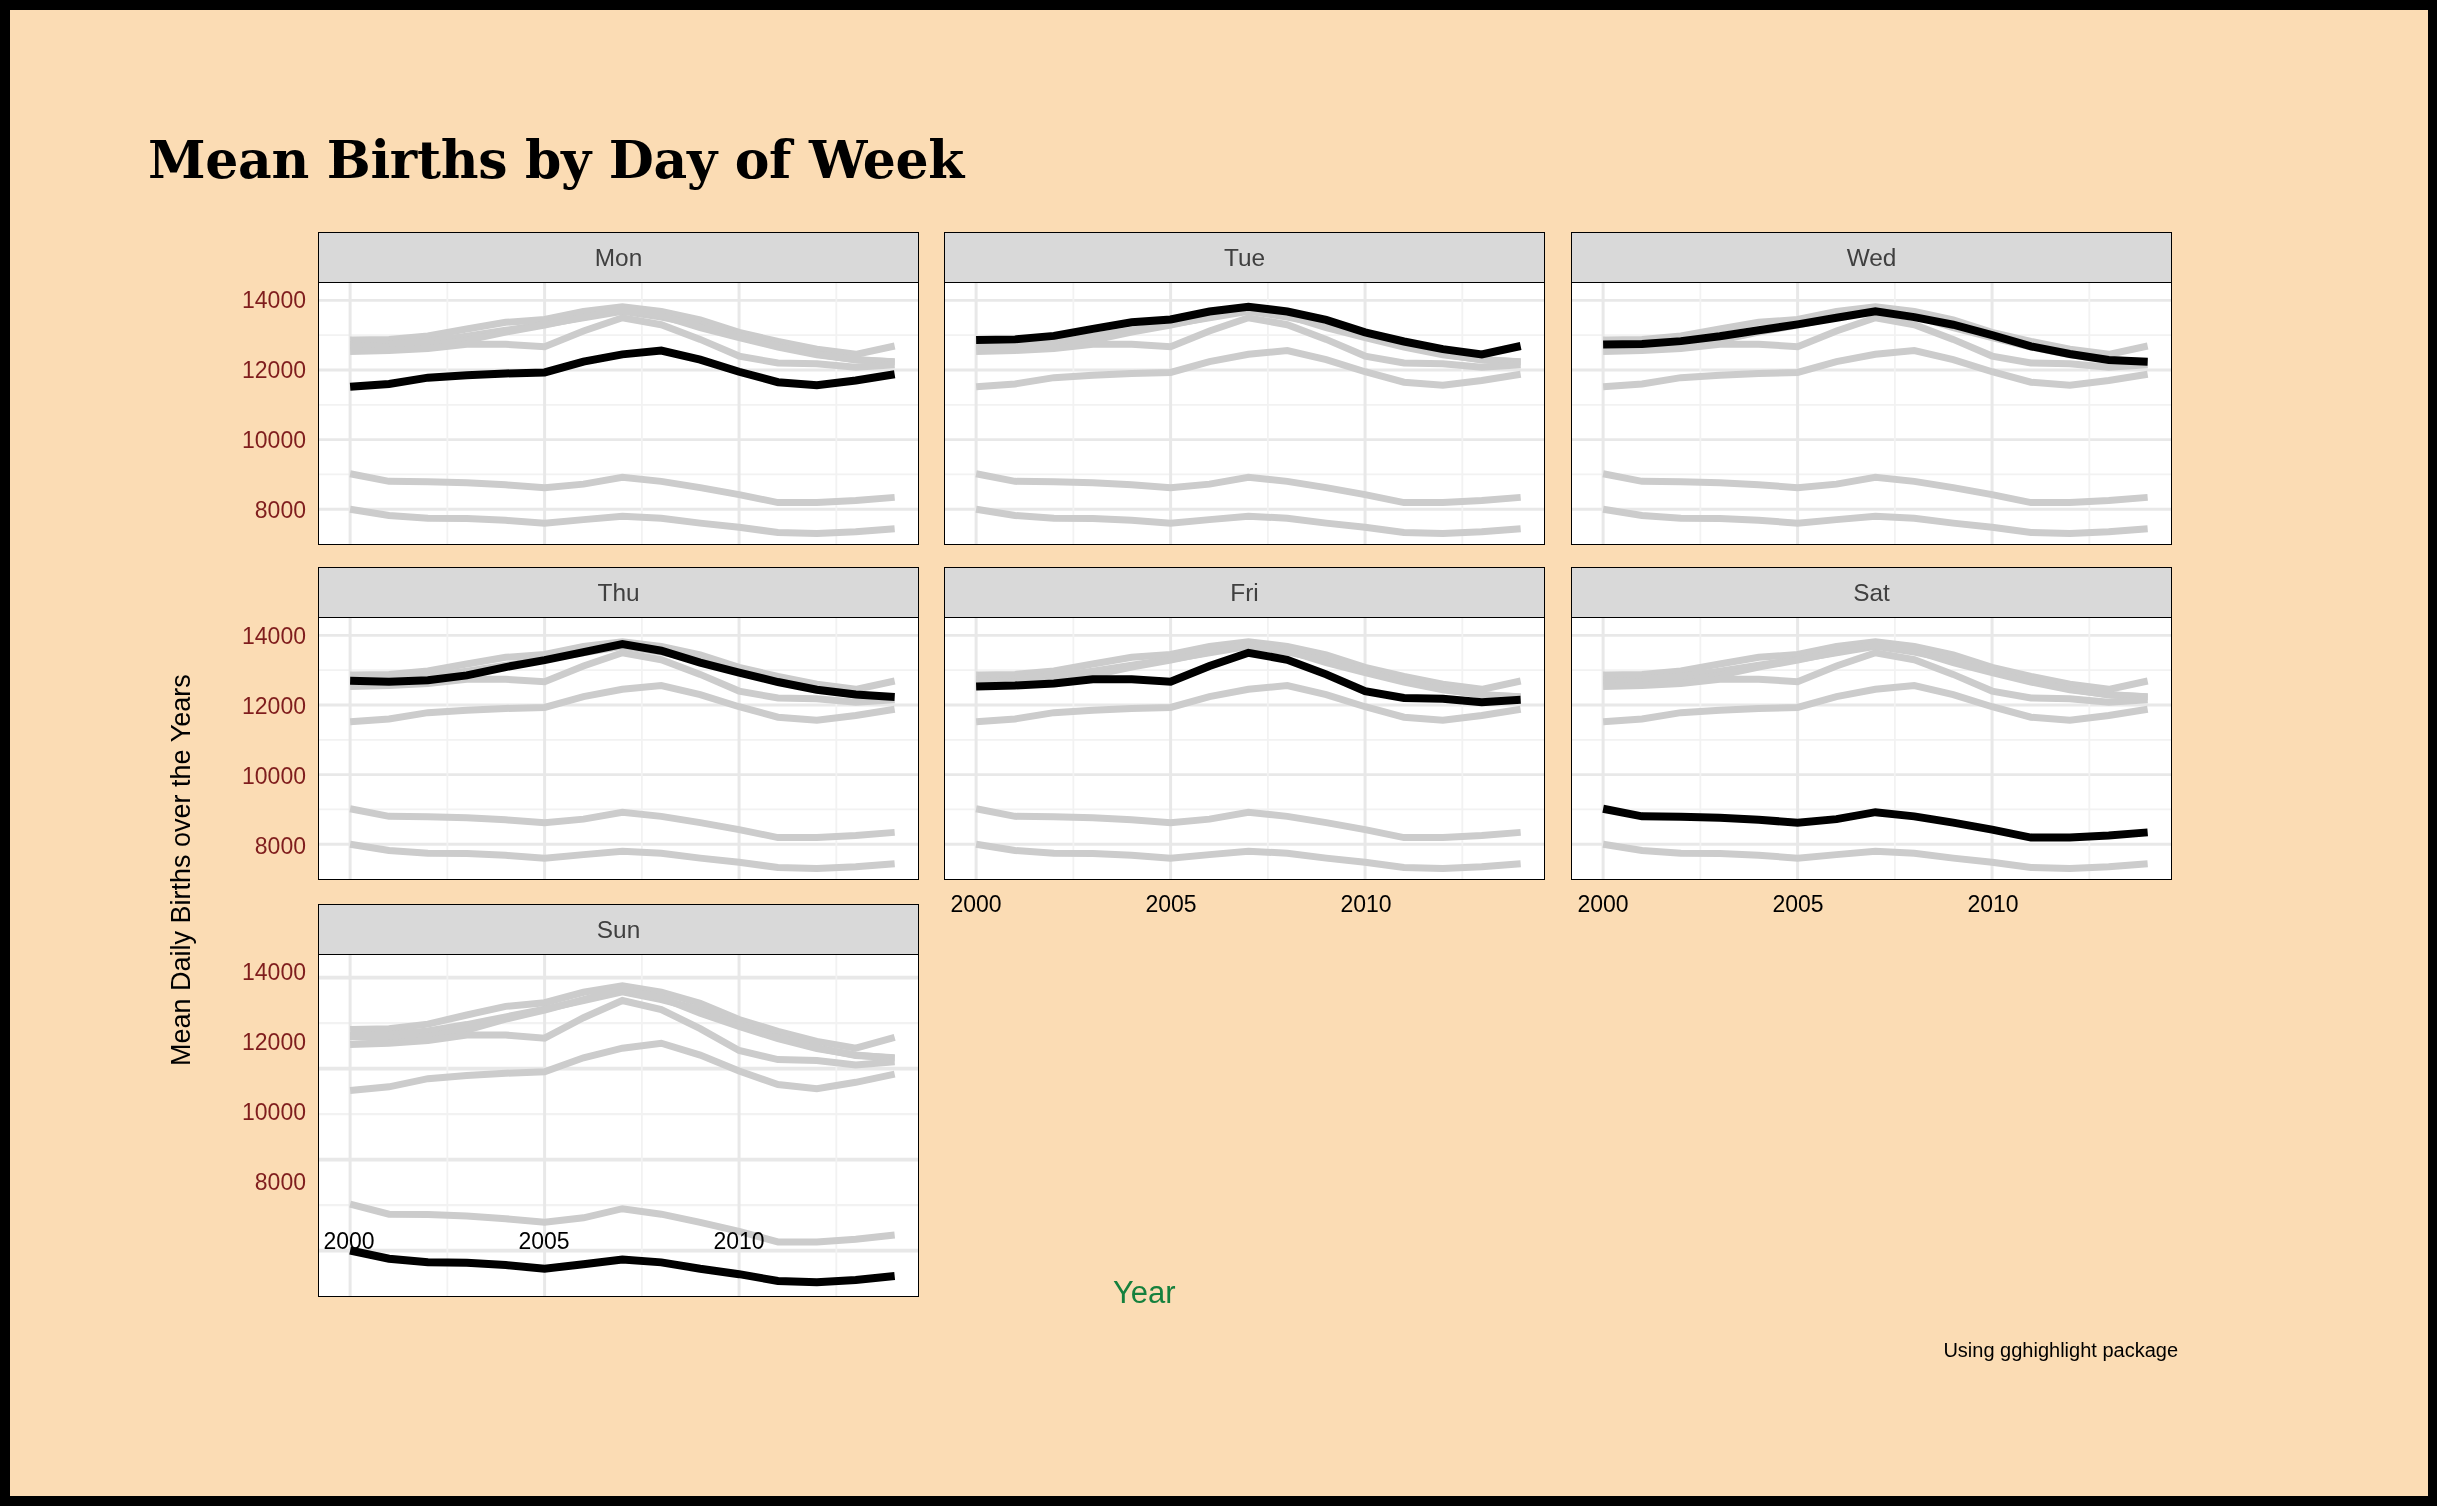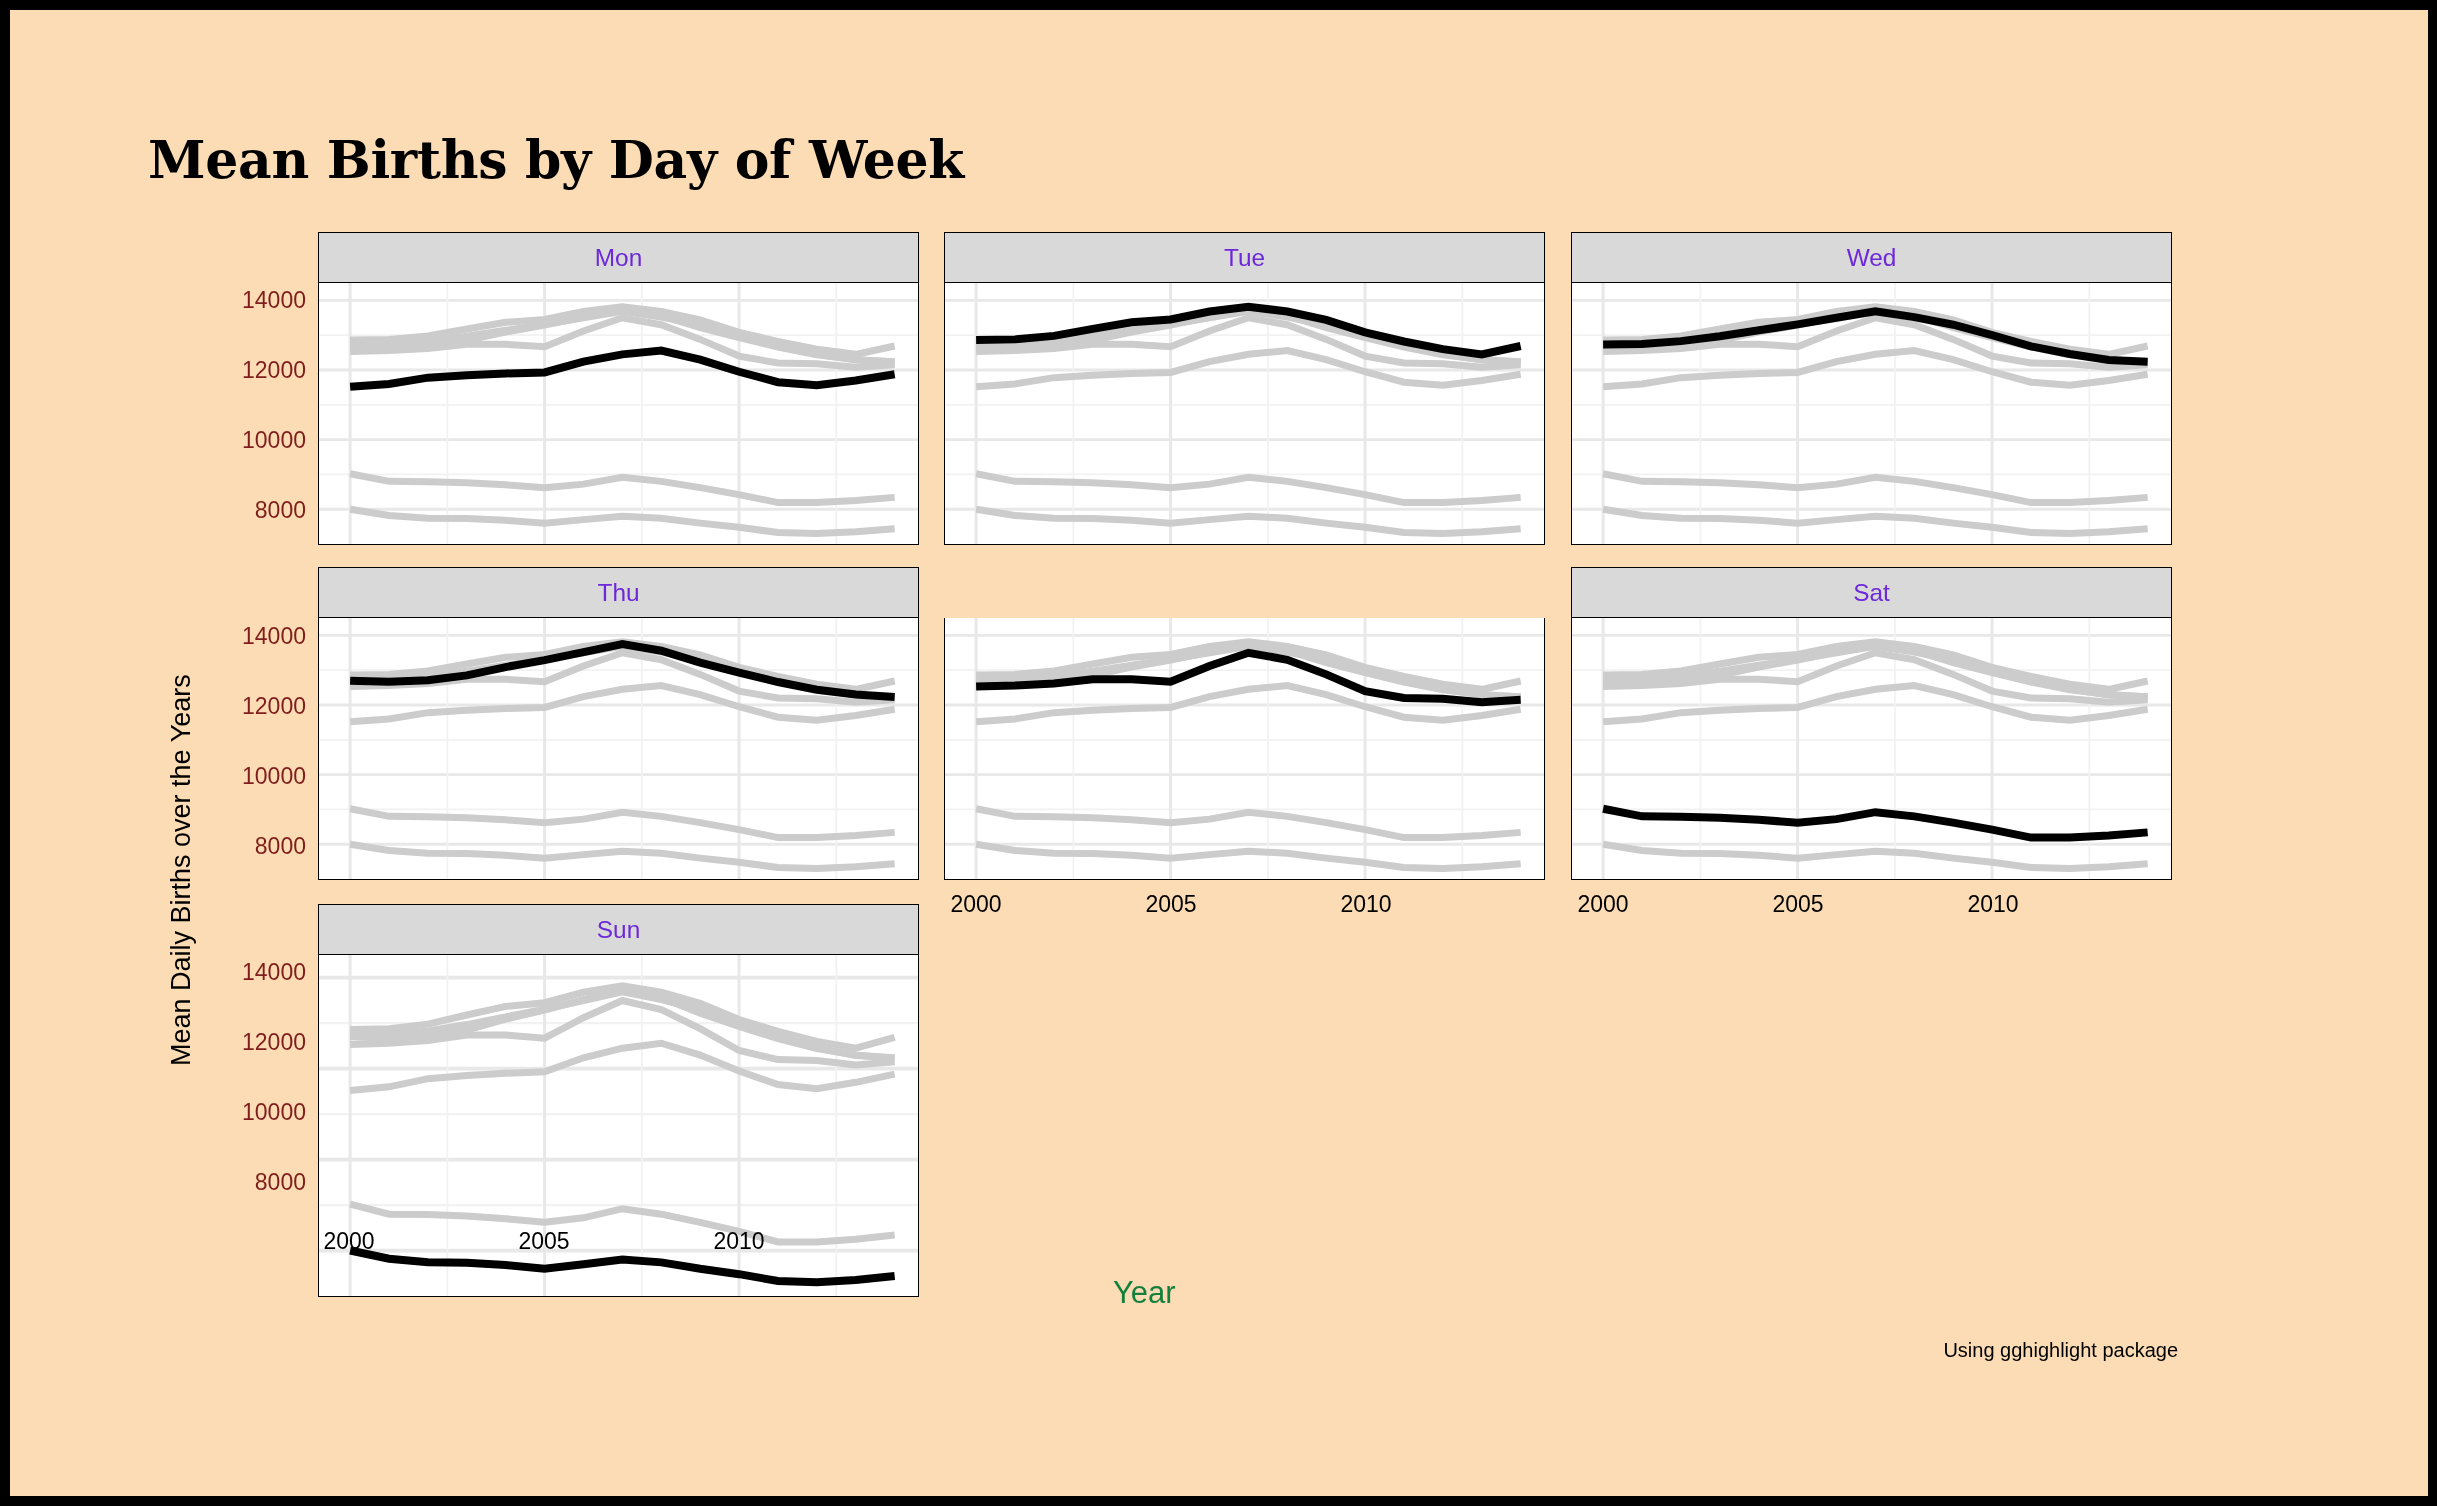--- a/index.html
+++ b/index.html
@@ -68,21 +68,21 @@
     top: 0;
     width: 100%;
     height: 51px;
     background: #D9D9D9;
     border: 1.2px solid #000000;
     box-sizing: border-box;
     display: flex;
     align-items: center;
     justify-content: center;
     font-size: 24.4px;
-    color: #6d28d9;
+    color: #404040;
   }
   .panelbody {
     position: absolute;
     left: 0;
     top: 51px;
     width: 100%;
     height: calc(100% - 51px);
     background: #FFFFFF;
     border: 1.2px solid #000000;
     border-top: none;
@@ -241,20 +241,23 @@
           <path d="M51.95 106.67 L116.88 105.47 L181.82 100.65 L246.75 92.21 L311.69 81.96 L376.62 71.72 L441.56 60.27 L506.49 48.82 L571.43 59.06 L636.36 72.32 L701.30 90.40 L766.23 109.69 L831.17 122.94 L896.10 133.19 L961.04 136.20" fill="none" stroke="#CCCCCC" stroke-width="7" vector-effect="non-scaling-stroke"></path>
           <path d="M51.95 118.73 L116.88 116.92 L181.82 113.30 L246.75 106.07 L311.69 106.07 L376.62 110.29 L441.56 83.17 L506.49 60.27 L571.43 72.32 L636.36 97.63 L701.30 126.56 L766.23 138.61 L831.17 139.82 L896.10 145.85 L961.04 141.63" fill="none" stroke="#CCCCCC" stroke-width="7" vector-effect="non-scaling-stroke"></path>
           <path d="M51.95 330.26 L116.88 343.52 L181.82 344.12 L246.75 345.93 L311.69 349.55 L376.62 354.37 L441.56 348.34 L506.49 336.29 L571.43 343.52 L636.36 354.37 L701.30 366.42 L766.23 380.28 L831.17 380.28 L896.10 376.67 L961.04 371.24" fill="none" stroke="#CCCCCC" stroke-width="7" vector-effect="non-scaling-stroke"></path>
           <path d="M51.95 391.73 L116.88 402.58 L181.82 407.40 L246.75 408.01 L311.69 411.02 L376.62 415.84 L441.56 409.81 L506.49 403.79 L571.43 407.40 L636.36 415.84 L701.30 423.07 L766.23 432.11 L831.17 433.92 L896.10 430.91 L961.04 425.48" fill="none" stroke="#CCCCCC" stroke-width="7" vector-effect="non-scaling-stroke"></path>
           <path d="M51.95 108.48 L116.88 110.29 L181.82 107.88 L246.75 99.44 L311.69 84.98 L376.62 72.92 L441.56 59.06 L506.49 45.20 L571.43 56.65 L636.36 77.14 L701.30 94.62 L766.23 110.89 L831.17 124.15 L896.10 132.59 L961.04 136.81" fill="none" stroke="#000000" stroke-width="8" vector-effect="non-scaling-stroke"></path>
         </svg>
       </div>
   </div>
 
   <div class="panel" style="left:934px; top:557px; width:601px; height:313px;">
+    <div class="strip">
+      <span>Fri</span>
+    </div>
     <div class="panelbody">
         <svg viewBox="0 0 1000 452" preserveAspectRatio="none">
           <g>
             <line x1="0" x2="1000" y1="331.4666666666667" y2="331.4666666666667" stroke="#F2F2F2" stroke-width="3"></line>
             <line x1="0" x2="1000" y1="210.93333333333334" y2="210.93333333333334" stroke="#F2F2F2" stroke-width="3"></line>
             <line x1="0" x2="1000" y1="90.39999999999998" y2="90.39999999999998" stroke="#F2F2F2" stroke-width="3"></line>
             <line x1="0" x2="1000" y1="391.73333333333335" y2="391.73333333333335" stroke="#E8E8E8" stroke-width="5"></line>
             <line x1="0" x2="1000" y1="271.2" y2="271.2" stroke="#E8E8E8" stroke-width="5"></line>
             <line x1="0" x2="1000" y1="150.66666666666669" y2="150.66666666666669" stroke="#E8E8E8" stroke-width="5"></line>
             <line x1="0" x2="1000" y1="30.133333333333326" y2="30.133333333333326" stroke="#E8E8E8" stroke-width="5"></line>

